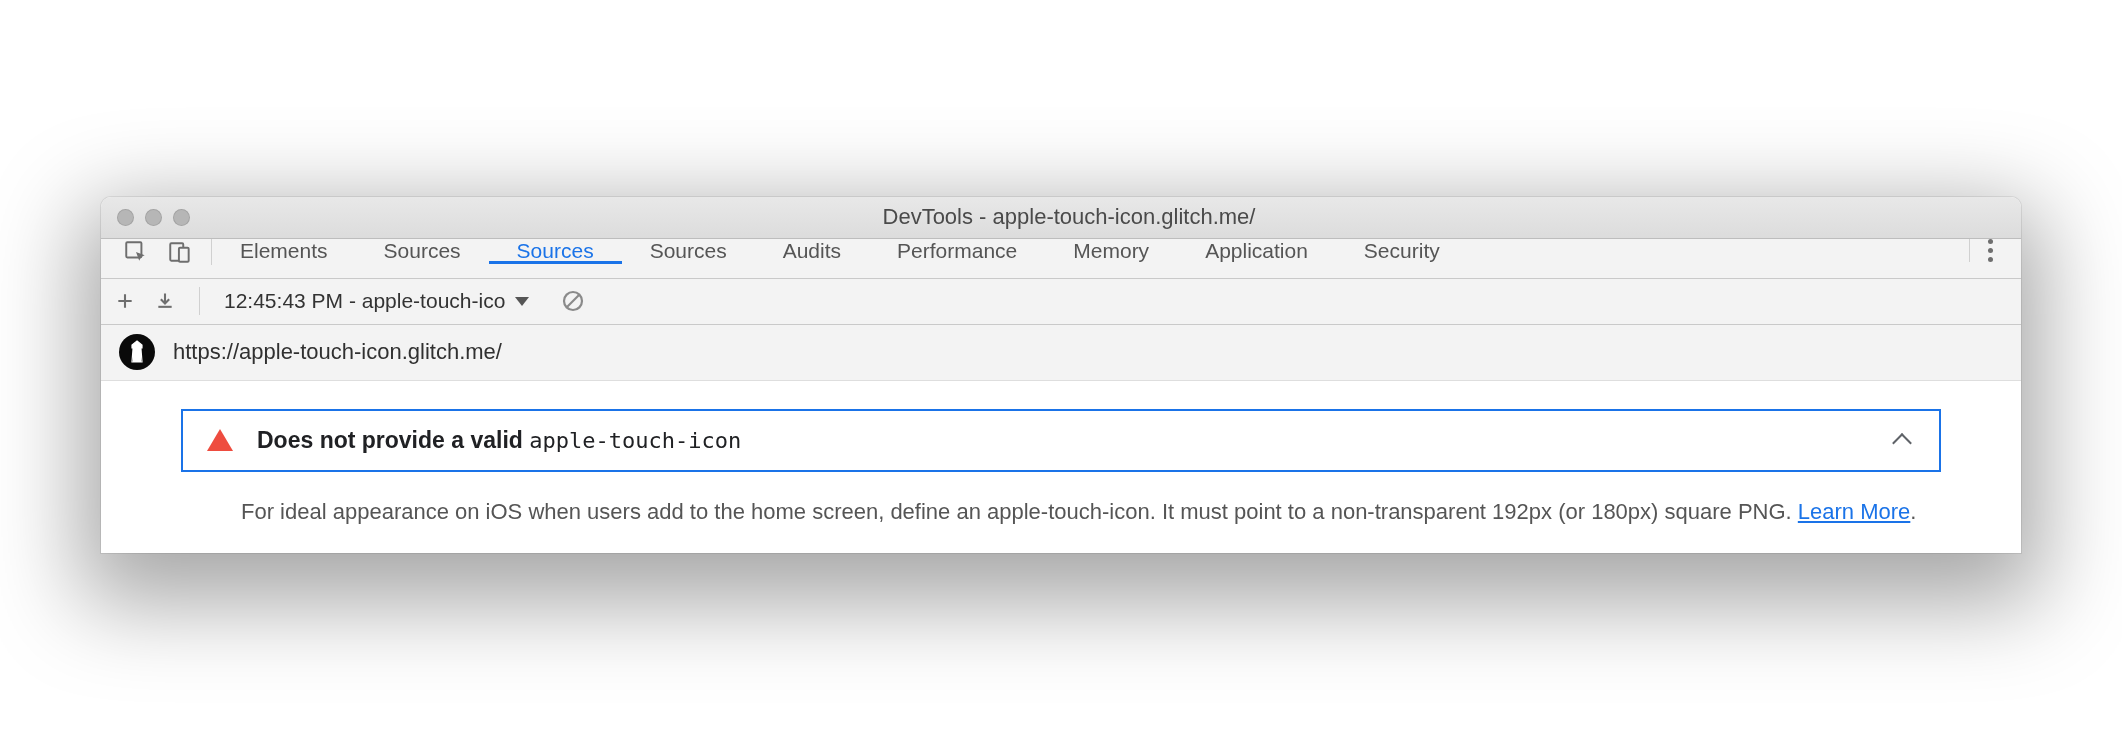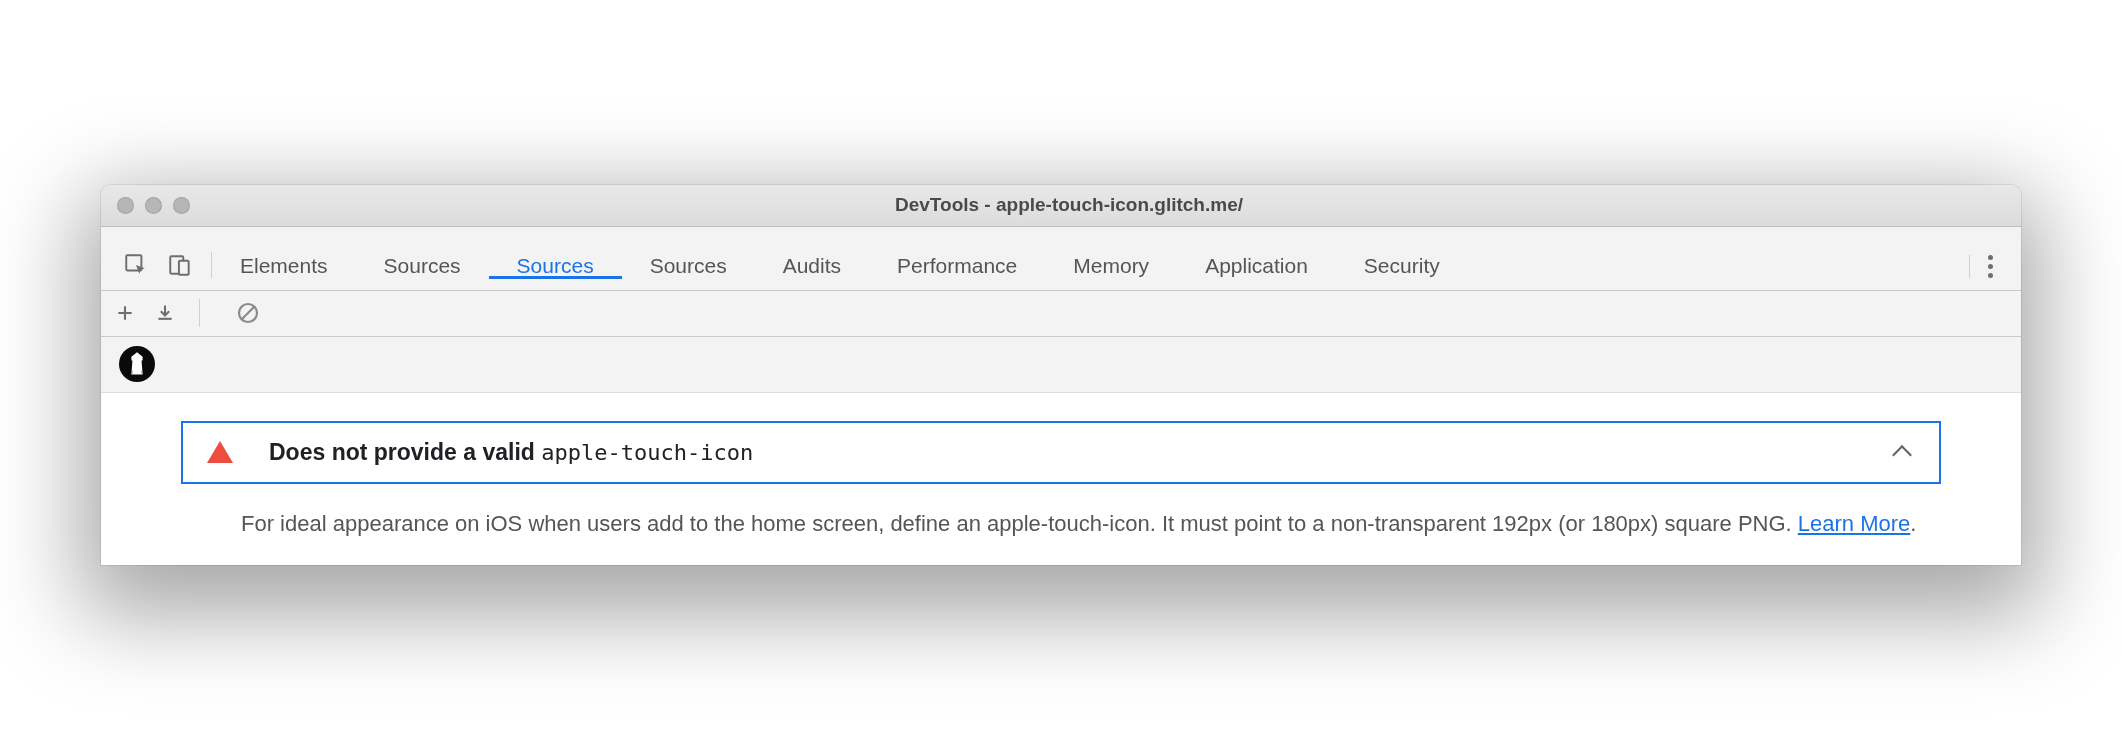--- a/index.html
+++ b/index.html
@@ -41,32 +41,31 @@
       height: 17px;
       border-radius: 50%;
       background: #b6b6b6;
       border: 1px solid rgba(0,0,0,0.1);
     }
     .window-title {
       position: absolute;
       left: 16px;
       right: 0;
       text-align: center;
-      font-size: 19px;
+      font-size: 22px;
       color: #4a4a4a;
       pointer-events: none;
-      font-weight: bold;
     }
     .tabbar {
-      height: 64px;
+      height: 40px;
       background: #f3f3f3;
       border-bottom: 1px solid #c9c9c9;
       display: flex;
-      align-items: flex-end;
-      padding: 12px 10px;
+      align-items: flex-start;
+      padding: 0 10px;
     }
     .tabbar-left {
       display: flex;
       align-items: center;
       gap: 18px;
       padding: 0 18px 0 12px;
       border-right: 1px solid #d0d0d0;
     }
     .tabs {
       display: flex;
@@ -165,21 +164,21 @@
     }
     .content {
       background: #fff;
       padding: 28px 80px 24px 80px;
     }
     .audit-header {
       border: 2px solid #1a73e8;
       padding: 16px 24px;
       display: flex;
       align-items: center;
-      gap: 36px;
+      gap: 24px;
     }
     .fail-triangle {
       width: 0;
       height: 0;
       border-left: 13px solid transparent;
       border-right: 13px solid transparent;
       border-bottom: 22px solid #ee4c3f;
     }
     .audit-title {
       flex: 1;
@@ -289,36 +288,41 @@
         <path d="M12 4 V20 M4 12 H20"></path>
       </svg>
     </span>
     <span>
       <svg class="icon-svg" width="20" height="20" viewBox="0 0 24 24" fill="none" stroke="#6e6e6e" stroke-width="2.5">
         <path d="M12 3 V14 M7 10 L12 15 L17 10"></path>
         <path d="M4 19 H20"></path>
       </svg>
     </span>
     <div class="toolbar-divider"></div>
+    <div class="report-select">
+      <span>12:45:43 PM - apple-touch-ico</span>
+      <span class="dropdown-caret"></span>
+    </div>
     <span style="margin-left:12px">
       <svg class="icon-svg" width="24" height="24" viewBox="0 0 24 24" fill="none" stroke="#8a8a8a" stroke-width="2.2">
         <circle cx="12" cy="12" r="9"></circle>
         <path d="M6 18 L18 6"></path>
       </svg>
     </span>
   </div>
 
   <div class="url-row">
     <div class="lighthouse-badge">
       <svg class="icon-svg" width="20" height="24" viewBox="0 0 20 24" fill="#fff">
         <path d="M10 1 L15 5 V8 H5 V5 Z M6 9 H14 L15 22 H5 Z M6 12 H14 M6 16 H14" stroke="#fff" stroke-width="1.2" fill="none"></path>
         <path d="M10 1 L15 5 V8 H5 V5 Z" fill="#fff"></path>
         <rect x="6" y="9" width="8" height="13" fill="#fff"></rect>
       </svg>
     </div>
+    <div class="url-text">https://apple-touch-icon.glitch.me/</div>
   </div>
 
   <div class="content">
     <div class="audit-header">
       <div class="fail-triangle"></div>
       <div class="audit-title">
         <span class="prefix">Does not provide a valid </span><span class="code">apple-touch-icon</span>
       </div>
       <div class="chevron-up"></div>
     </div>

